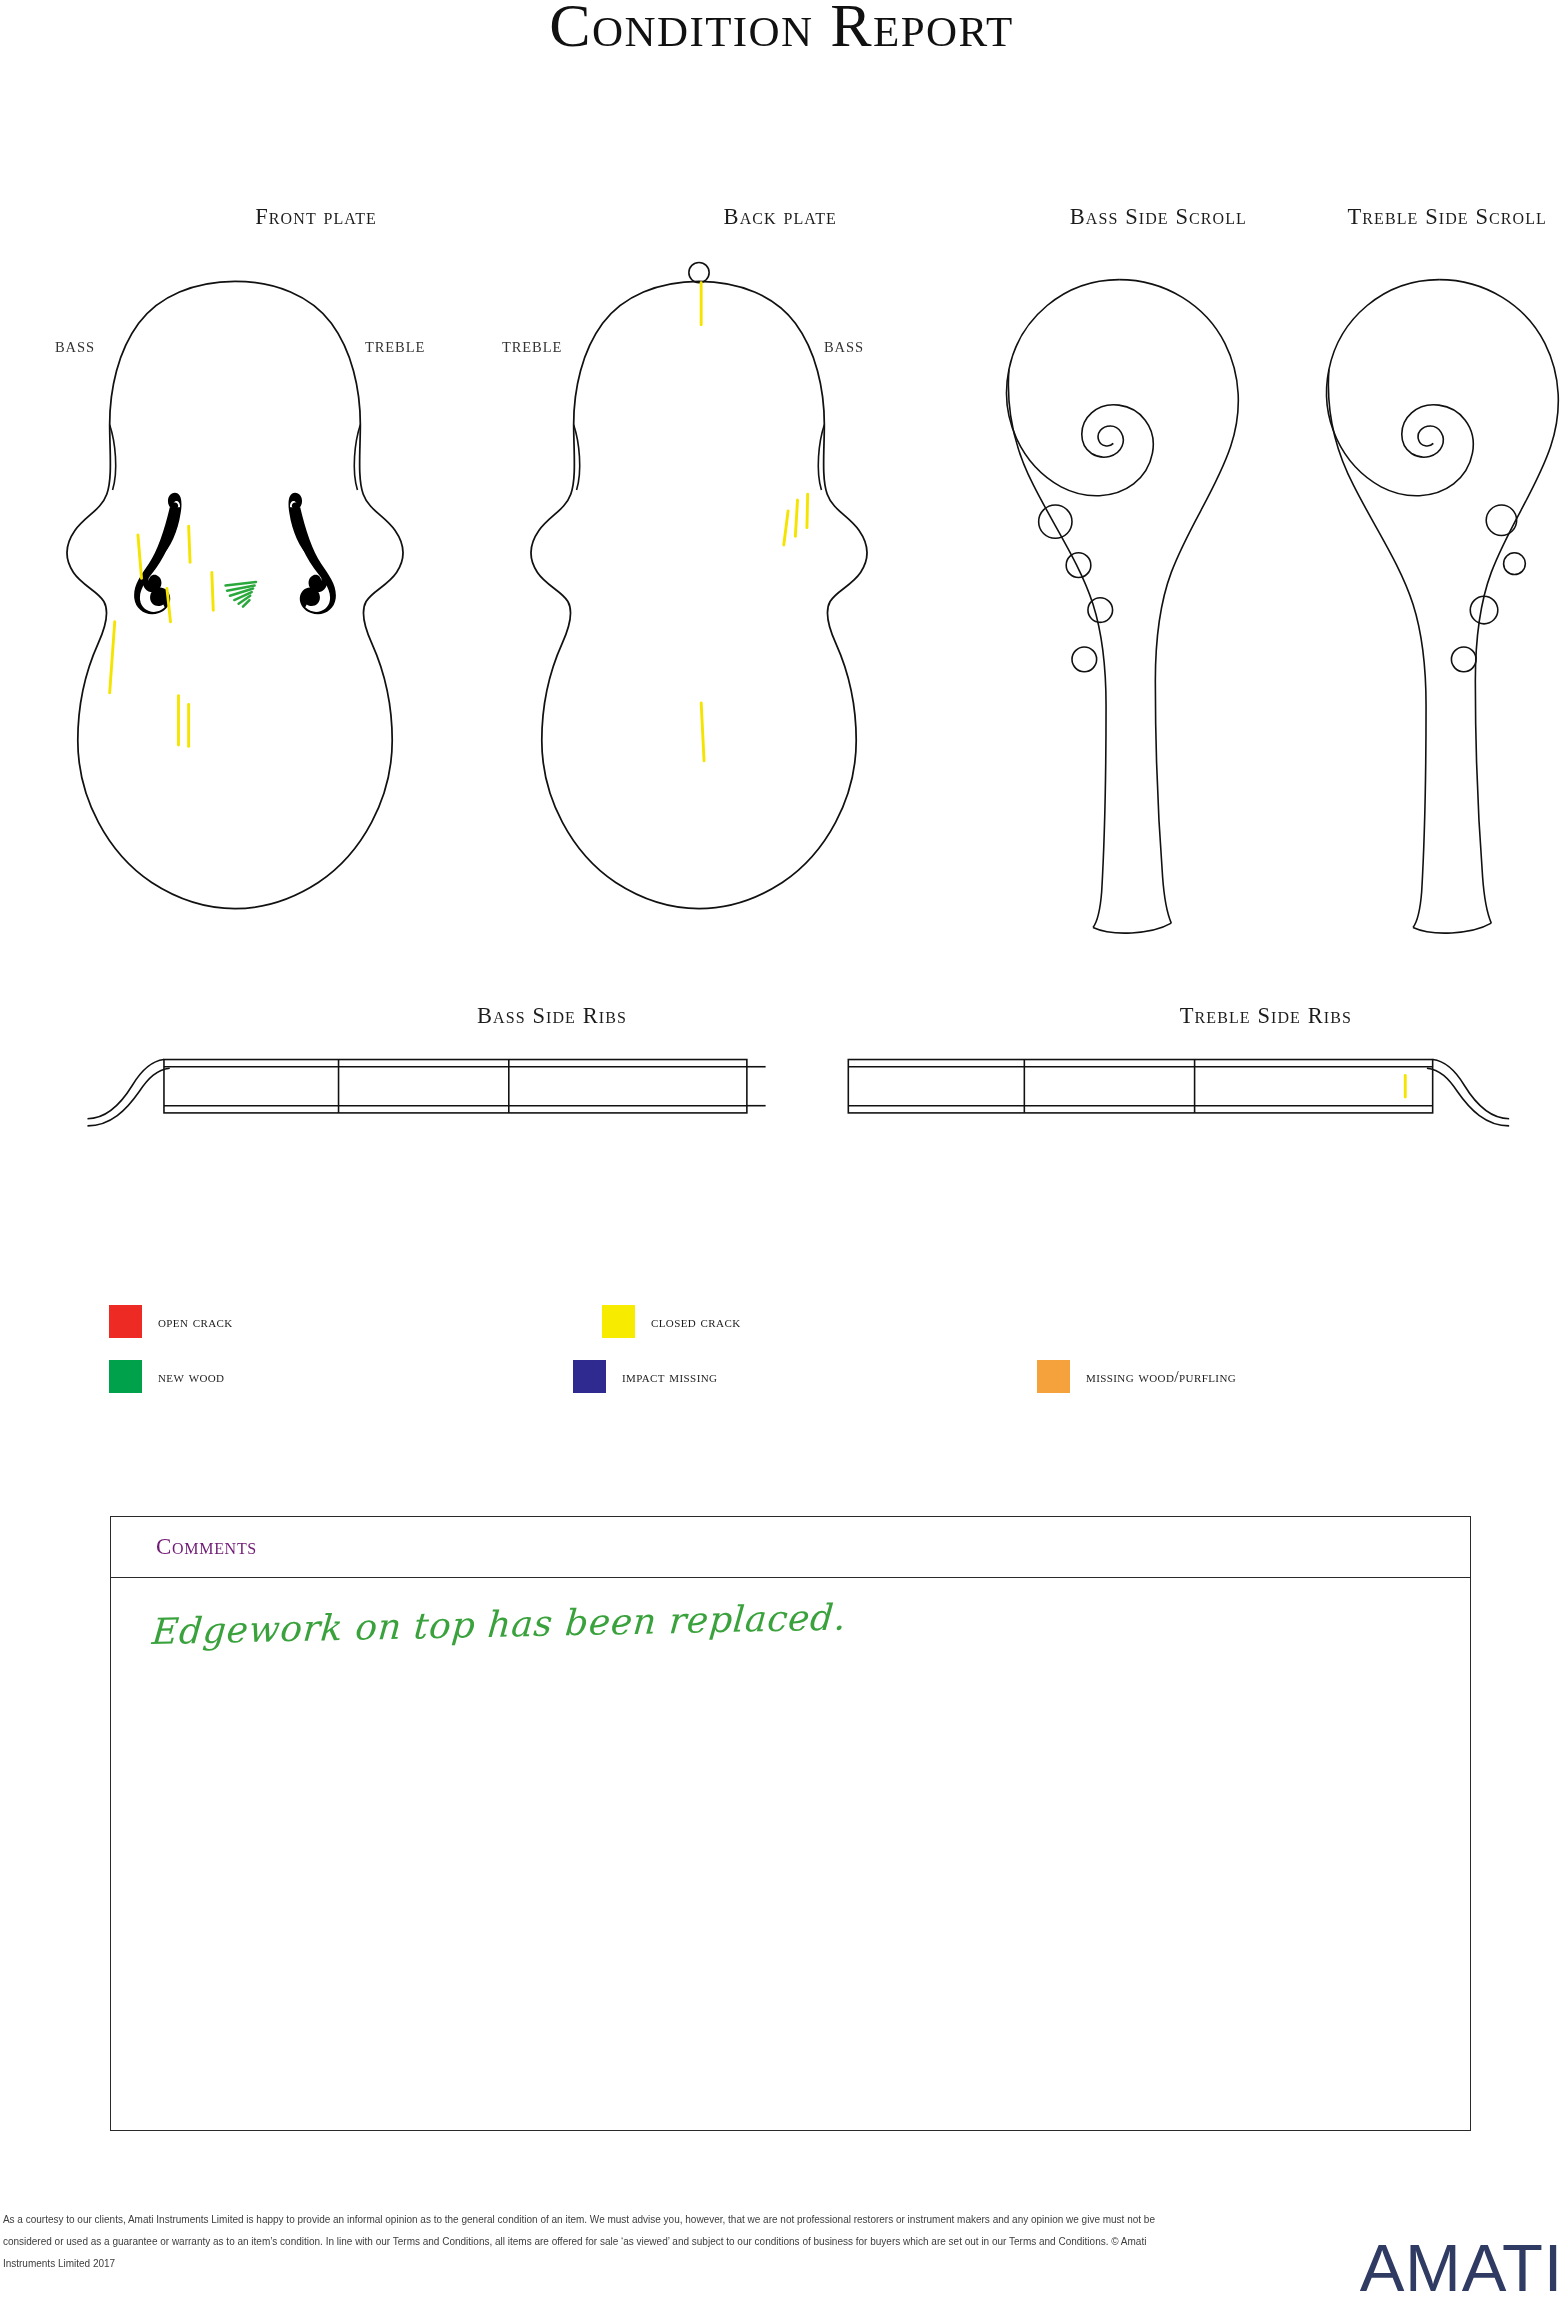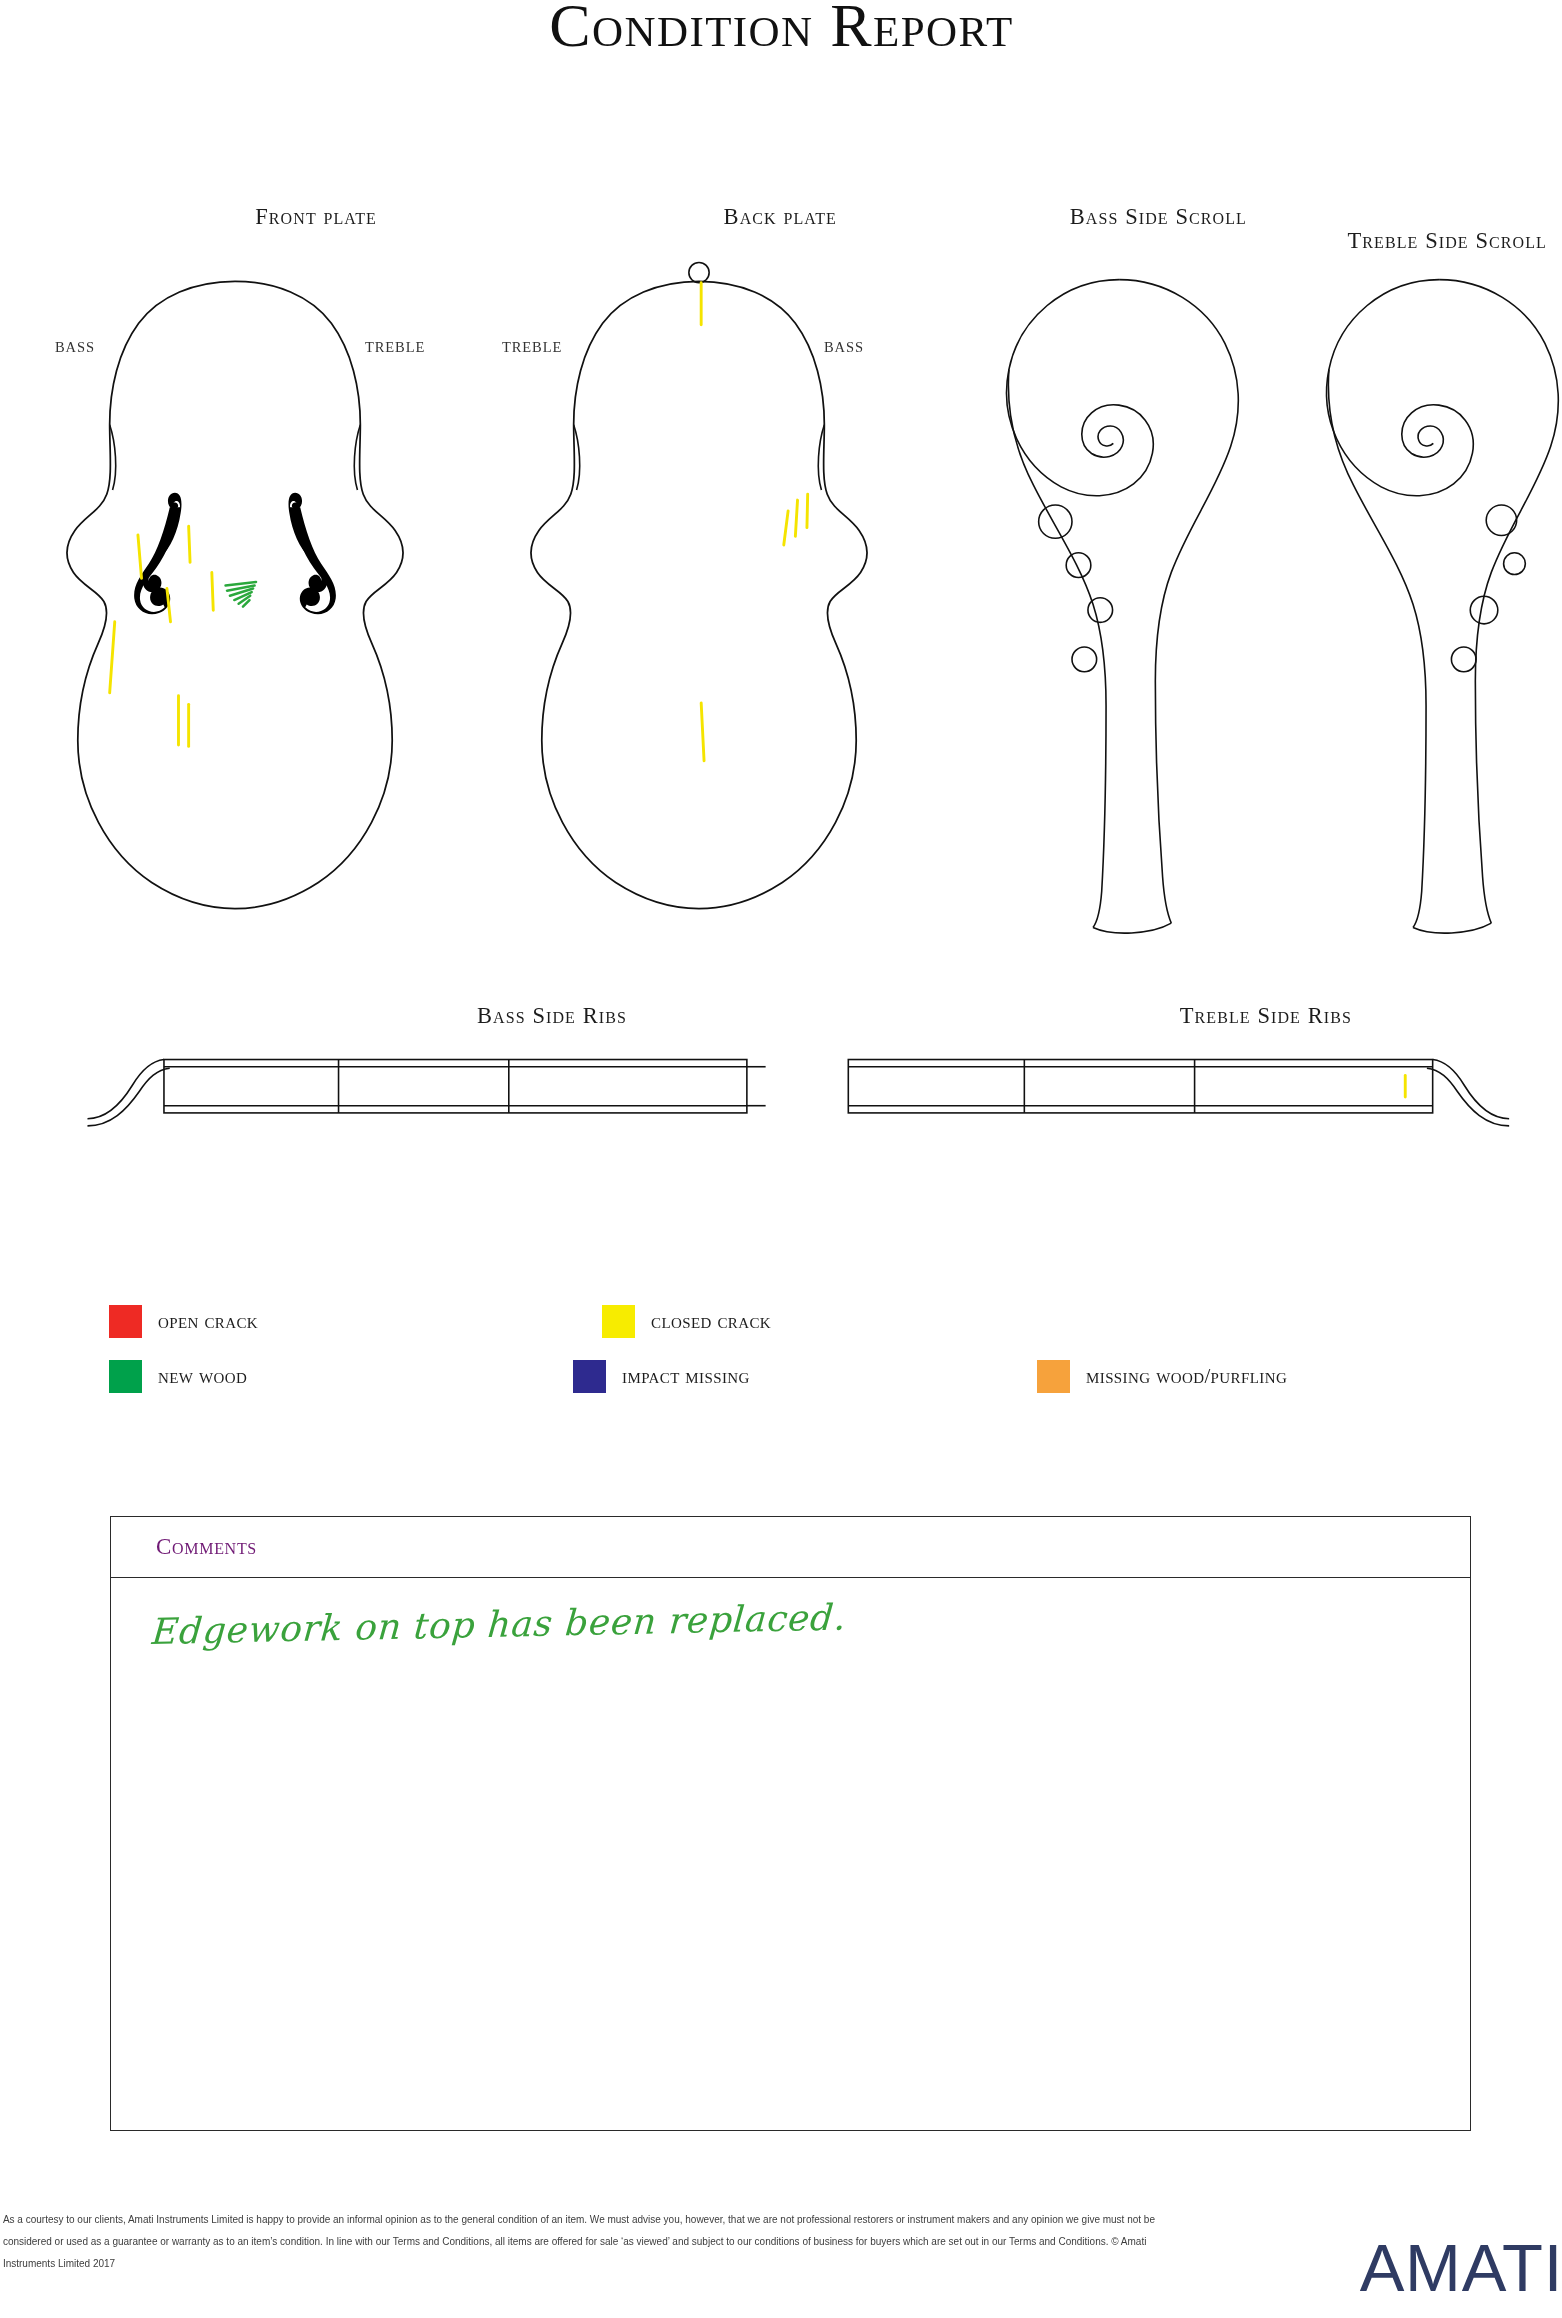--- a/index.html
+++ b/index.html
@@ -92,21 +92,21 @@
   .legend-item:nth-child(1) { width: 493px; }
   .legend-item:nth-child(2) { width: 493px; }
   .swatch {
     width: 33px;
     height: 33px;
     margin-right: 16px;
     flex: none;
   }
   .legend-label {
     font-variant: small-caps;
-    font-size: 21px;
+    font-size: 16px;
     letter-spacing: 0.4px;
     color: #1c1c1c;
     white-space: nowrap;
   }
   
   .comments-box {
     position: absolute;
     left: 110px;
     top: 1516px;
     width: 1361px;
@@ -174,21 +174,21 @@
 </head>
 <body>
 
 <div class="page">
 
   <div class="title">Condition Report</div>
 
   <div class="caption" style="left:87px; top:204px; width:290px;">Front plate</div>
   <div class="caption" style="left:547px; top:204px; width:290px;">Back plate</div>
   <div class="caption" style="left:957px; top:204px; width:290px;">Bass Side Scroll</div>
-  <div class="caption" style="left:1243px; top:204px; width:304px;margin-top:24px;">Treble Side Scroll</div>
+  <div class="caption" style="left:1243px; top:204px; width:304px;">Treble Side Scroll</div>
 
   <div class="sidelabel" style="left:55px; top:339px;">BASS</div>
   <div class="sidelabel" style="left:365px; top:339px;">TREBLE</div>
   <div class="sidelabel" style="left:502px; top:339px;">TREBLE</div>
   <div class="sidelabel" style="left:824px; top:339px;">BASS</div>
 
   <div class="diagram" style="left:43px; top:261px;">
     <svg width="384" height="681" viewBox="0 0 530 940">
 
       <path class="outline" d="M265 28

